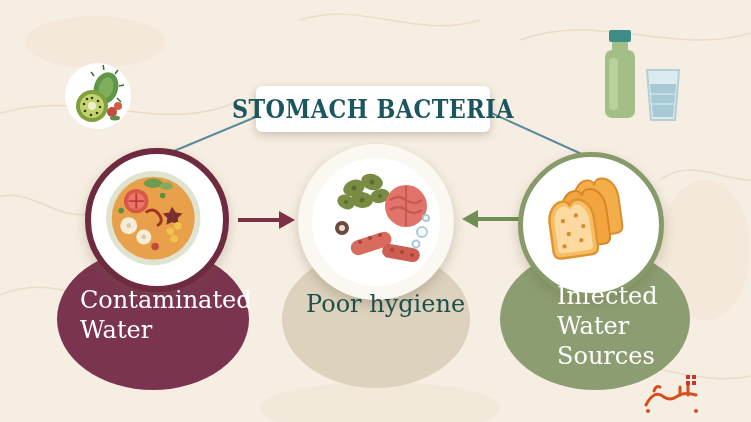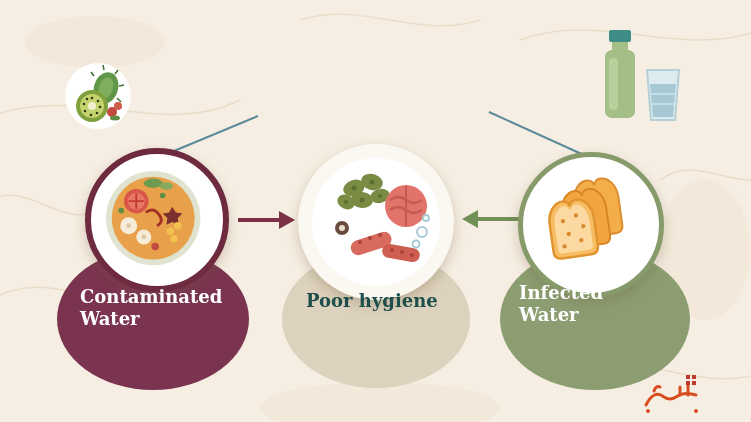--- a/index.html
+++ b/index.html
@@ -31,26 +31,26 @@
 
   .node-circle{position:absolute;border-radius:50%;z-index:3;box-sizing:border-box;
     box-shadow:0 5px 12px rgba(110,85,60,.28);overflow:hidden;}
   .circle-left{left:85px;top:148px;width:144px;height:144px;background:#ffffff;border:6px solid #6e2a3e;}
   .circle-center{left:298px;top:144px;width:156px;height:156px;background:#fbf8f1;}
   .circle-right{left:518px;top:152px;width:146px;height:146px;background:#ffffff;border:5px solid #879a6a;}
   .node-circle svg{position:absolute;left:0;top:0;width:100%;height:100%;}
 
   .pill-label{
     position:absolute;z-index:5;
-    font-family:"DejaVu Serif","Liberation Serif",serif;font-weight:bold;
-    font-size:18px;line-height:1.24;
+    font-family:"DejaVu Serif","Liberation Serif",serif;font-weight:normal;
+    font-size:24px;line-height:1.24;
   }
   .label-left{left:80px;top:286px;color:#ffffff;}
   .label-center{left:306px;top:290px;color:#1e4f4a;}
-  .label-right{left:519px;top:282px;color:#ffffff;}
+  .label-right{left:557px;top:282px;color:#ffffff;}
   .pill-label span{display:block;}
 
   .deco{position:absolute;z-index:4;}
   .deco-topleft{left:60px;top:58px;width:76px;height:76px;}
   .deco-topright{left:595px;top:26px;width:90px;height:100px;}
   .deco-logo{left:642px;top:372px;width:60px;height:44px;}
   .deco svg{display:block;width:100%;height:100%;}
 </style>
 </head>
 <body>
@@ -82,35 +82,39 @@
     <g>
       <line x1="238" y1="220" x2="281" y2="220" stroke="#7d3146" stroke-width="4"></line>
       <path d="M279,211 L295,220 L279,229 Z" fill="#7d3146"></path>
     </g>
     <g>
       <line x1="519" y1="219" x2="476" y2="219" stroke="#6f8f55" stroke-width="4"></line>
       <path d="M478,210 L462,219 L478,228 Z" fill="#6f8f55"></path>
     </g>
   </svg>
 
+  <div class="title-box">
+    <span class="title-text">STOMACH BACTERIA</span>
+  </div>
 
   <div class="pill pill-left"></div>
   <div class="pill pill-center"></div>
   <div class="pill pill-right"></div>
 
   <div class="pill-label label-left">
     <span>Contaminated</span>
     <span>Water</span>
   </div>
   <div class="pill-label label-center">
     <span>Poor hygiene</span>
   </div>
   <div class="pill-label label-right">
     <span>Infected</span>
     <span>Water</span>
+    <span>Sources</span>
   </div>
 
   <div class="node-circle circle-left">
     <svg viewBox="0 0 140 140">
       <circle cx="66" cy="66" r="56" fill="#ffffff"></circle>
       <circle cx="66" cy="68" r="50" fill="#dfe3cf"></circle>
       <circle cx="66" cy="68" r="44" fill="#e8a04b"></circle>
       <ellipse cx="66" cy="31" rx="10" ry="5" fill="#6f9b4e"></ellipse>
       <ellipse cx="80" cy="34" rx="7" ry="4" fill="#86ab5c"></ellipse>
       <circle cx="48" cy="50" r="13" fill="#d95548"></circle>

